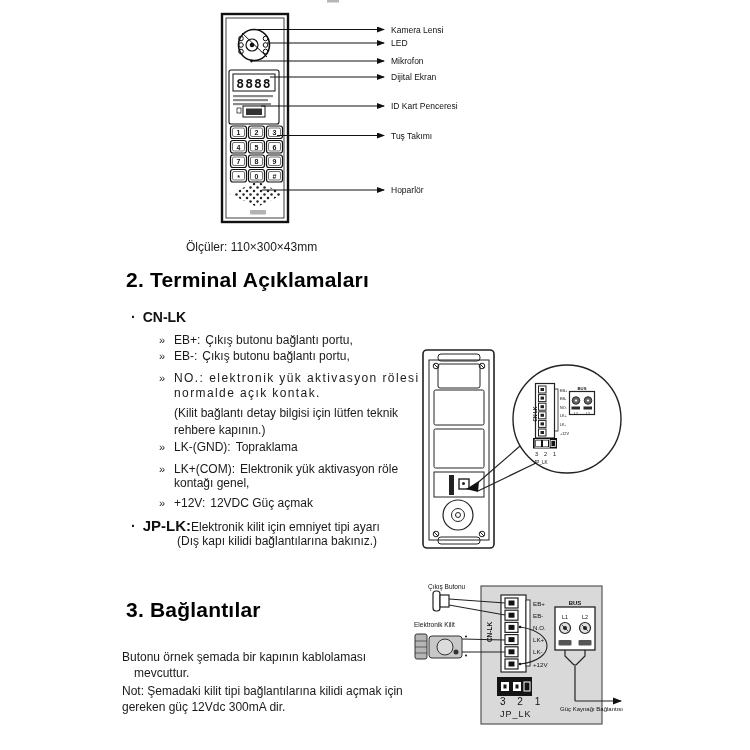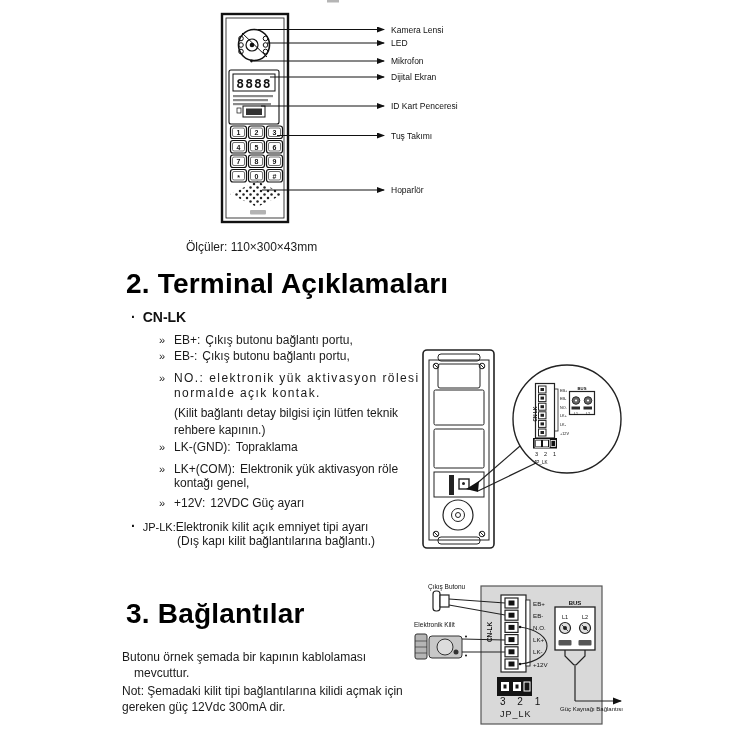--- a/index.html
+++ b/index.html
@@ -1,18 +1,18 @@
 <!DOCTYPE html>
 <html><head>
 <meta charset="utf-8">
 <style>
   html,body{margin:0;padding:0;background:#fff}
   body{width:750px;height:750px;position:relative;font-family:"Liberation Sans",sans-serif;color:#111;overflow:hidden}
   .t{position:absolute;white-space:nowrap}
-  .h{font-weight:bold;font-size:28px;letter-spacing:.2px;color:#000}
+  .h{font-weight:bold;font-size:21px;letter-spacing:.2px;color:#000}
   .body12{font-size:12px;color:#1a1a1a}
   .mk{display:inline-block;width:15px;font-size:11px;color:#222}
   .term{font-weight:normal;margin-right:5px}
   .ls{letter-spacing:1.4px}
   .blt{font-size:14px;font-weight:bold;margin-right:7px}
   .b1{font-size:14px;font-weight:bold}
   svg{position:absolute;left:0;top:0}
   svg text{font-family:"Liberation Sans",sans-serif;fill:#111;stroke:none}
 </style>
 </head>
@@ -307,24 +307,24 @@
 <div class="t body12" style="left:174px;top:406px">(Kilit bağlantı detay bilgisi için lütfen teknik</div>
 <div class="t body12" style="left:174px;top:423px">rehbere kapının.)</div>
 <div class="t body12" style="left:159px;top:440px">
   <span class="mk">»</span><span class="term">LK-(GND):</span><span>Topraklama</span>
 </div>
 <div class="t body12" style="left:159px;top:462px">
   <span class="mk">»</span><span class="term">LK+(COM):</span><span>Elektronik yük aktivasyon röle</span>
 </div>
 <div class="t body12" style="left:174px;top:476px">kontağı genel,</div>
 <div class="t body12" style="left:159px;top:496px">
-  <span class="mk">»</span><span class="term">+12V:</span><span>12VDC Güç ayarı</span>
+  <span class="mk">»</span><span class="term">+12V:</span><span>12VDC Güç açmak</span>
 </div>
 <div class="t" style="left:131px;top:517px">
-  <span class="blt">·</span><span style="font-size:11px;font-weight:normal">JP-LK:</span><span class="body12">Elektronik kilit açık emniyet tipi ayarı</span>
-</div>
-<div class="t body12" style="left:177px;top:534px">(Dış kapı kilit bağlantılarına bağlantı.)</div>
+  <span class="blt">·</span><span style="font-size:15px;font-weight:bold">JP-LK:</span><span class="body12">Elektronik kilit için emniyet tipi ayarı</span>
+</div>
+<div class="t body12" style="left:177px;top:534px">(Dış kapı kilidi bağlantılarına bakınız.)</div>
 
 <div class="t h" style="left:126px;top:598px">3. Bağlantılar</div>
 <div class="t body12" style="left:122px;top:650px">Butonu örnek şemada bir kapının kablolaması</div>
 <div class="t body12" style="left:134px;top:666px">mevcuttur.</div>
 <div class="t body12" style="left:122px;top:684px">Not: Şemadaki kilit tipi bağlantılarına kilidi açmak için</div>
 <div class="t body12" style="left:122px;top:700px">gereken güç 12Vdc 300mA dir.</div>
 
 </body></html>

